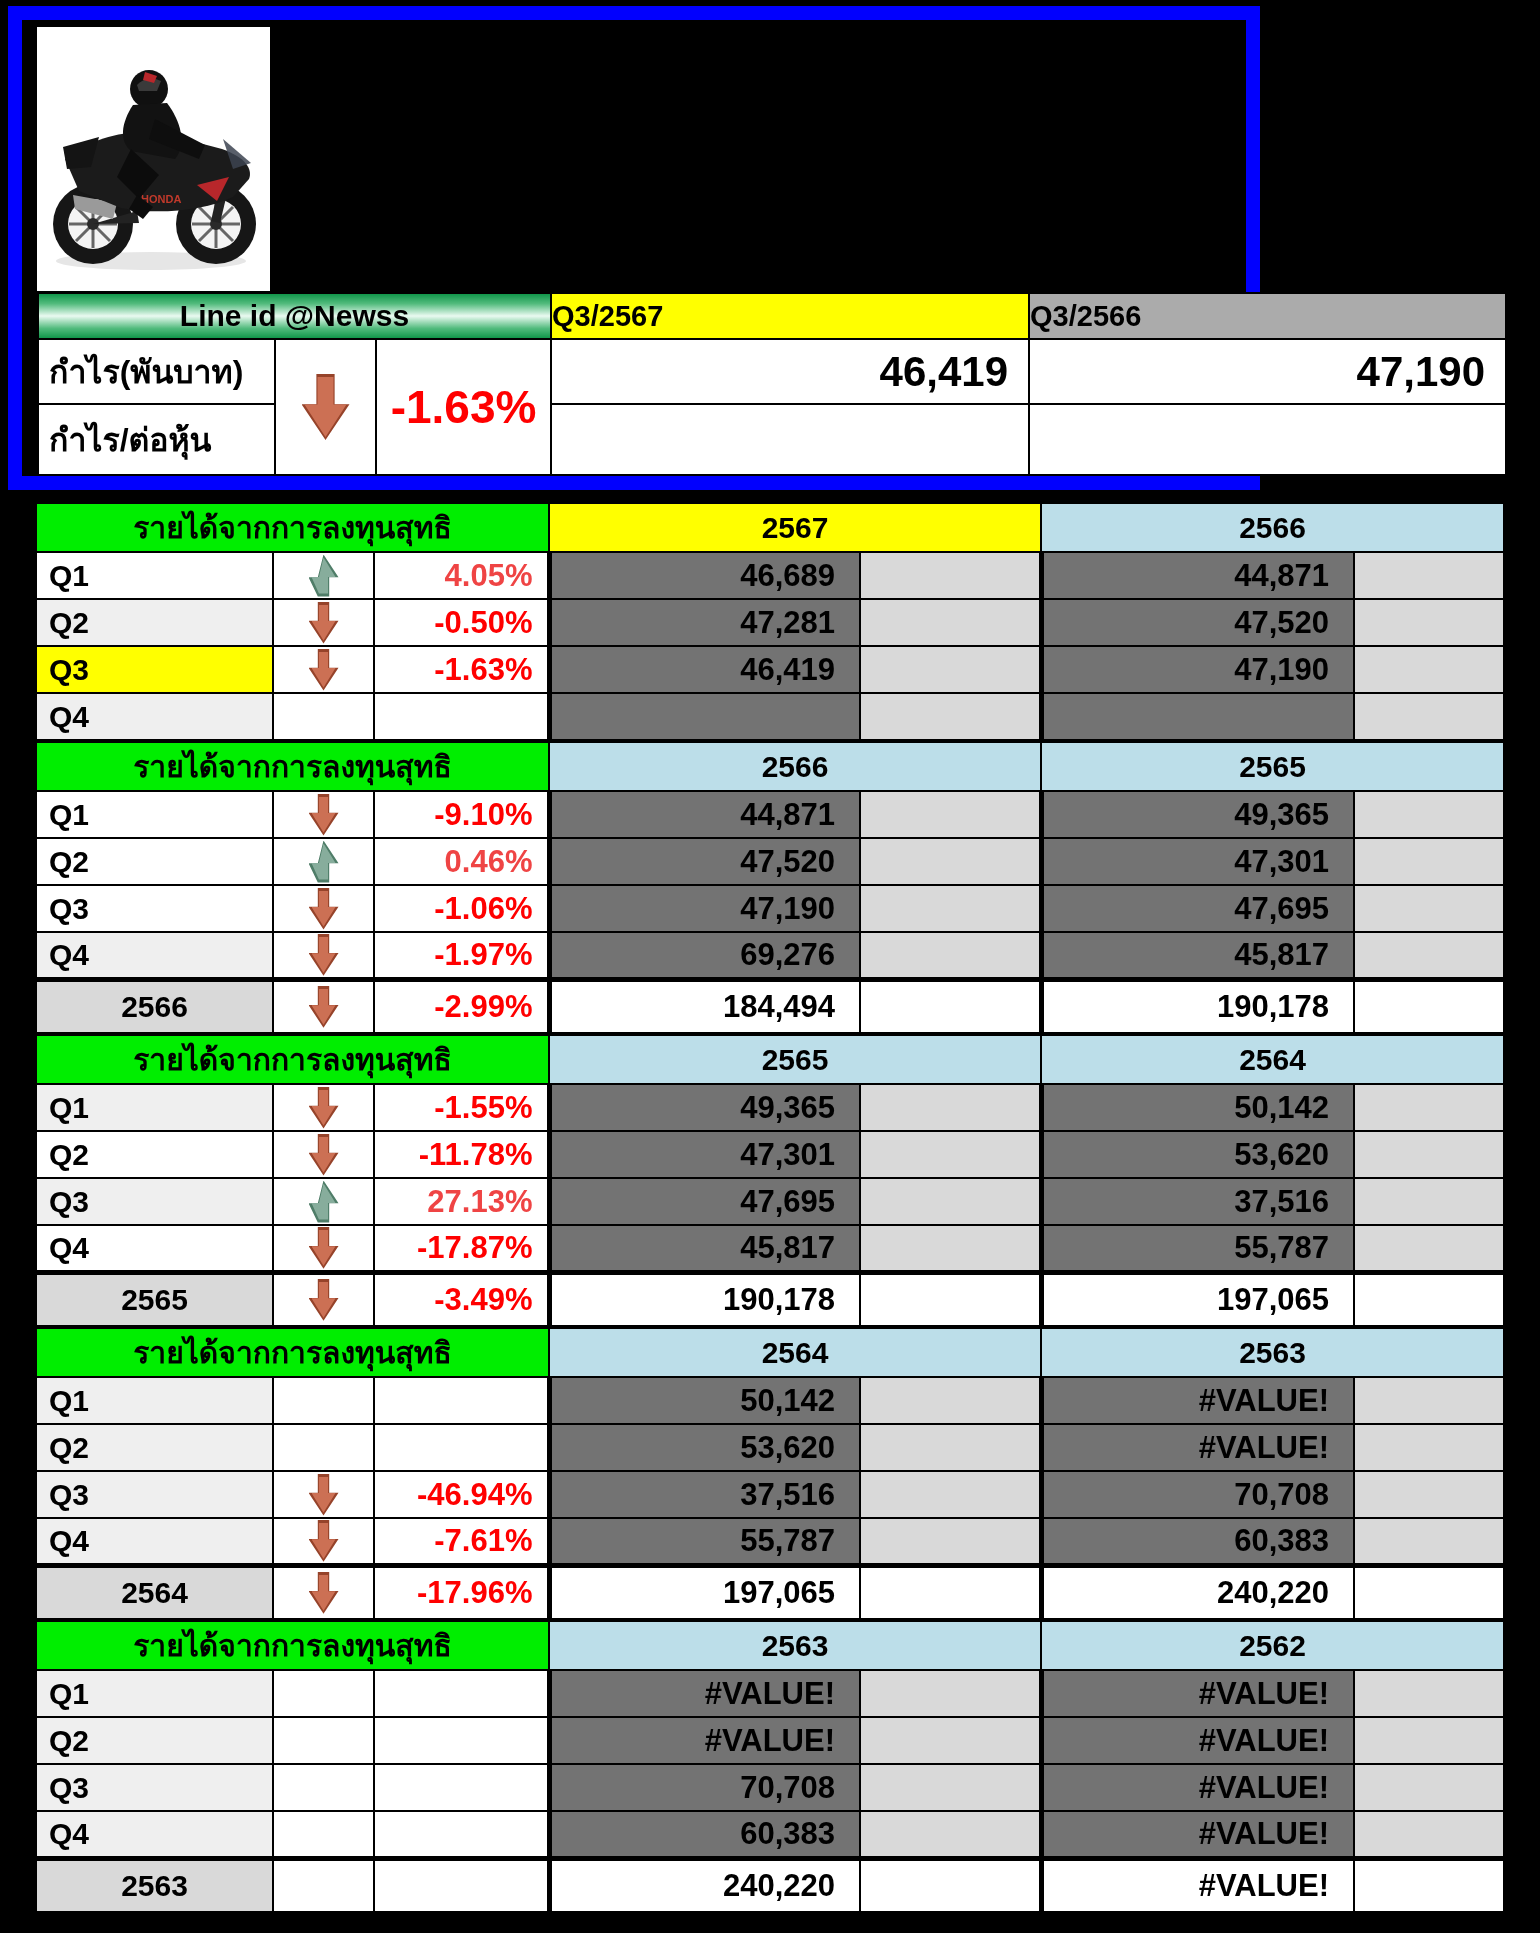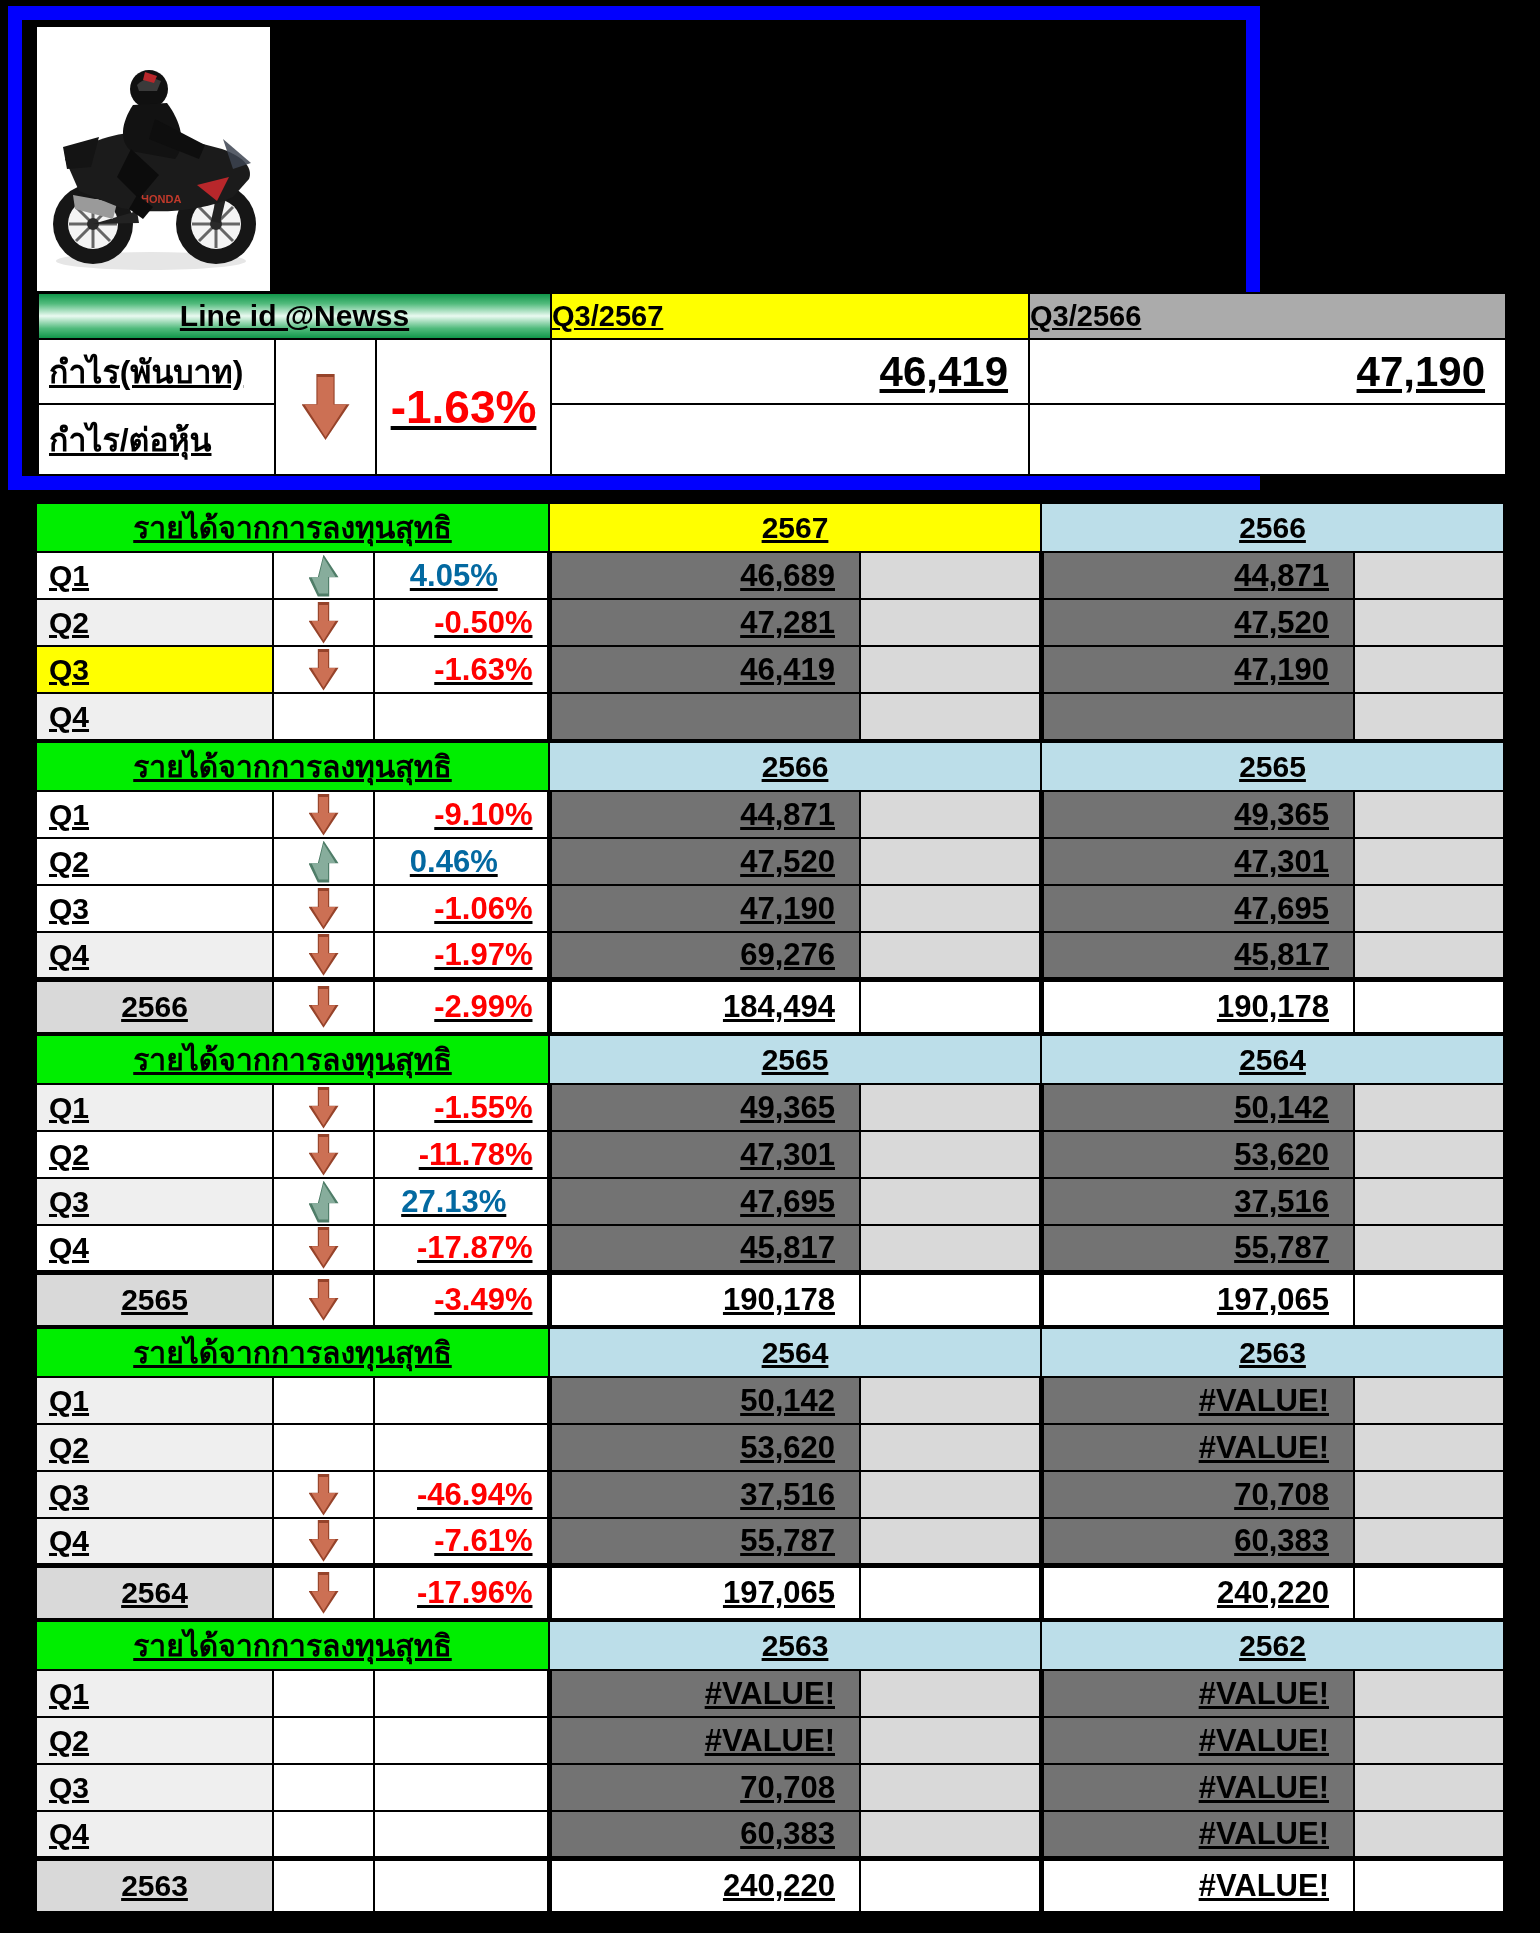--- a/index.html
+++ b/index.html
@@ -7,21 +7,21 @@
   body { background:#000; font-family:"Liberation Sans","DejaVu Sans",sans-serif; font-weight:bold; color:#000; position:relative; overflow:hidden; }
 
   
   .frame { position:absolute; left:8px; top:6px; width:1252px; height:484px;
            border:14px solid #0100fe; background:#000; }
   .bike-box { position:absolute; left:15px; top:7px; width:233px; height:264px; background:#fff; overflow:hidden; }
   .brand { position:absolute; left:370px; top:30px; width:1020px; text-align:center;
            font-family:"DejaVu Serif","Liberation Serif",serif; font-weight:bold;
            font-size:170px; line-height:1; color:#1aa24d; letter-spacing:4px; }
 
-  table { border-collapse:collapse; table-layout:fixed;text-decoration:underline; }
+  table { border-collapse:collapse; table-layout:fixed; }
   td { border:2px solid #000; overflow:hidden; white-space:nowrap; }
 
   .toptab { position:absolute; left:15px; top:272px; width:1468px; background:#fff; }
   .toptab td { vertical-align:middle; }
   .tr-hdr  { height:46px; }
   .tr-one  { height:65px; }
   .tr-two  { height:71px; }
   .lineid  { text-align:center; font-size:30px;
              background:linear-gradient(180deg,#11964a 0%,#52bb7d 22%,#eafaf1 50%,#52bb7d 78%,#11964a 100%); }
   .qh      { text-align:left; font-size:29px; }
@@ -44,21 +44,21 @@
   .sec tr.sum td { border-top-width:5px; }
   .lab  { font-size:30px; padding-left:12px; vertical-align:middle; }
   .bg-white   { background:#ffffff; }
   .bg-stripe  { background:#efefef; }
   .bg-yellow  { background:#ffff00; }
   .bg-summary { background:#d9d9d9; }
   tr.sum .lab { text-align:center; padding-left:0; }
   .arr  { text-align:center; vertical-align:middle; background:#fff; }
   .pct  { text-align:right; padding-right:14px; font-size:31px; vertical-align:middle; background:#fff; }
   .pct.neg { color:#ff0000; }
-  .pct.pos { color:#0369a1;text-align:center; }
+  .pct.pos { color:#ef4444; }
   .val  { text-align:right; padding-right:24px; font-size:31px; vertical-align:middle; background:#737373; }
   .sp   { background:#d9d9d9; }
   .v1, .v2 { border-left-width:5px; }
   tr.sum .val, tr.sum .sp { background:#ffffff; }
 
   
   .arrow { position:relative; display:inline-block; width:30px; height:42px; vertical-align:middle; }
   .arrow i, .arrow b { position:absolute; display:block; }
   .arrow i { inset:0; }
   .arrow b { inset:3px; }

